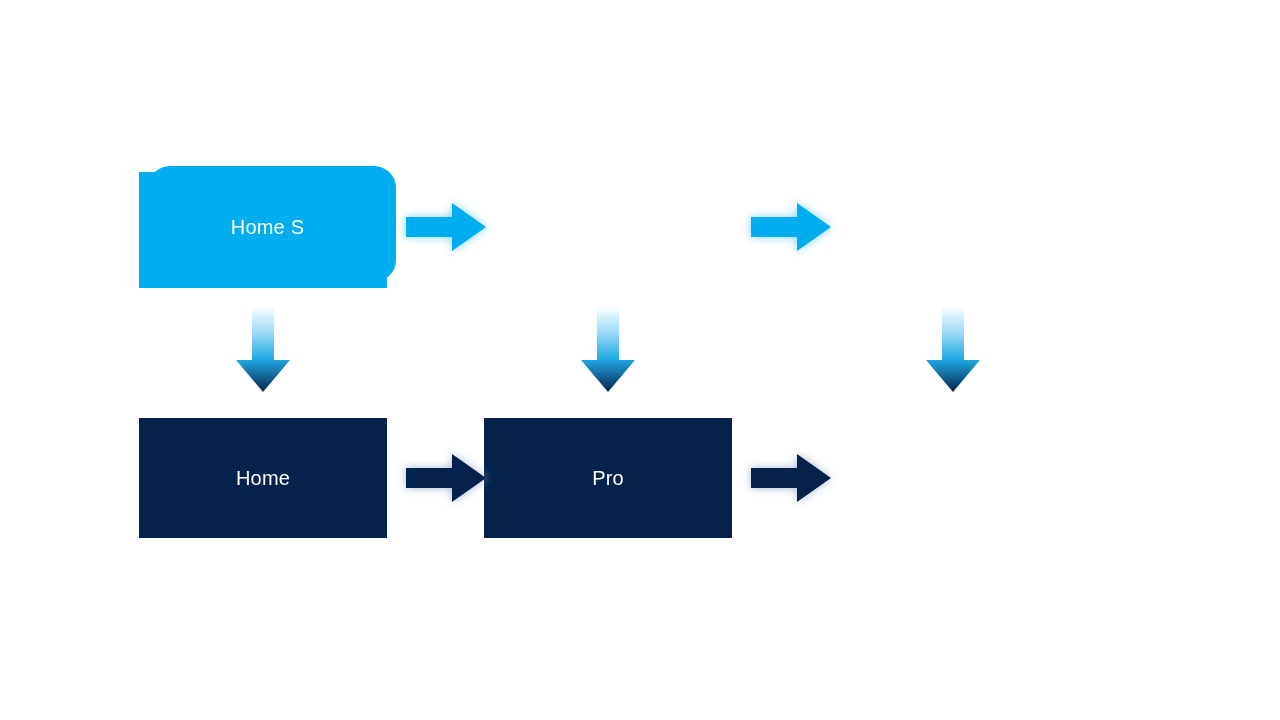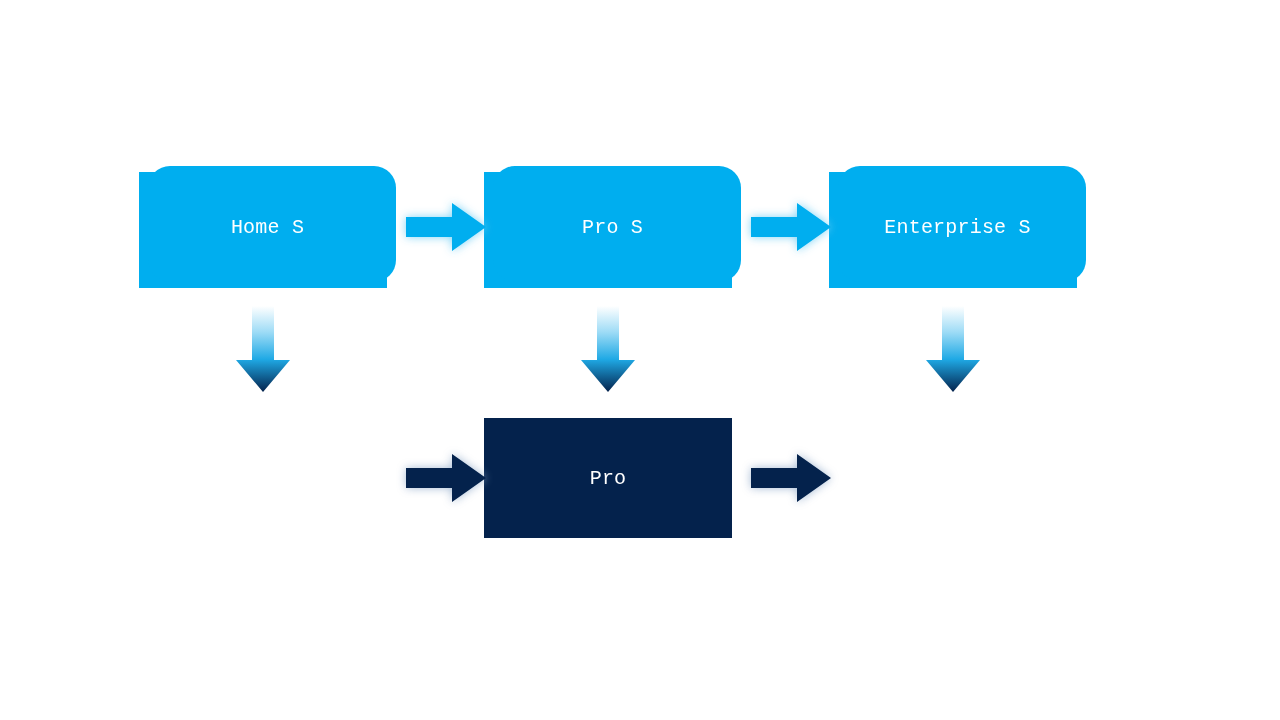--- a/index.html
+++ b/index.html
@@ -14,21 +14,20 @@
     overflow: hidden;
     font-family: "Liberation Sans", sans-serif;
     -webkit-font-smoothing: antialiased;
   }
 
   #canvas {
     position: relative;
     width: 1240px;
     height: 720px;
     background: #ffffff;
-    font-family: Liberation Mono, monospace;
   }
 
   
   .node-top {
     position: absolute;
     width: 248px;
     height: 122px;
   }
   
   .node-top .layer-square {
@@ -101,31 +100,21 @@
 <body style="background: rgb(255, 255, 255);">
 
 <div id="canvas" style="--cyan: #00AEEF; --navy: #04224C; background: rgb(255, 255, 255);">
 
   <div class="node-top" style="left:139px; top:166px;">
     <div class="layer-square"></div>
     <div class="layer-round"></div>
     <div class="node-label">Home S</div>
   </div>
 
-  <div class="node-top" style="left:484px; top:166px;">
-    <div class="layer-square"></div>
-    <div class="layer-round"></div>
-    <div class="node-label">Pro S</div>
-  </div>
 
-  <div class="node-top" style="left:829px; top:166px;">
-    <div class="layer-square"></div>
-    <div class="layer-round"></div>
-    <div class="node-label">Enterprise S</div>
-  </div>
 
   <div class="arrow-h glow-cyan" style="left:404px; top:199px;">
     <svg width="84" height="56" viewBox="0 0 84 56" aria-hidden="true">
       <path d="M2,18 L48,18 L48,4 L82,28 L48,52 L48,38 L2,38 Z" fill="#00AEEF"></path>
     </svg>
   </div>
 
   <div class="arrow-h glow-cyan" style="left:749px; top:199px;">
     <svg width="84" height="56" viewBox="0 0 84 56" aria-hidden="true">
       <path d="M2,18 L48,18 L48,4 L82,28 L48,52 L48,38 L2,38 Z" fill="#00AEEF"></path>
@@ -167,20 +156,23 @@
           <stop offset="0%" stop-color="#FFFFFF"></stop>
           <stop offset="30%" stop-color="#9FDCF6"></stop>
           <stop offset="62%" stop-color="#1FA9E5"></stop>
           <stop offset="100%" stop-color="#04224C"></stop>
         </linearGradient>
       </defs>
       <path d="M18,0 L40,0 L40,54 L56,54 L29,86 L2,54 L18,54 Z" fill="url(#vgrad3)"></path>
     </svg>
   </div>
 
+  <div class="node-bottom" style="left:139px; top:418px;">
+    <span class="node-label">Home</span>
+  </div>
 
   <div class="node-bottom" style="left:484px; top:418px;align-items:center;">
     <span class="node-label">Pro</span>
   </div>
 
 
   <div class="arrow-h glow-navy" style="left:404px; top:450px;">
     <svg width="84" height="56" viewBox="0 0 84 56" aria-hidden="true">
       <path d="M2,18 L48,18 L48,4 L82,28 L48,52 L48,38 L2,38 Z" fill="#04224C"></path>
     </svg>

